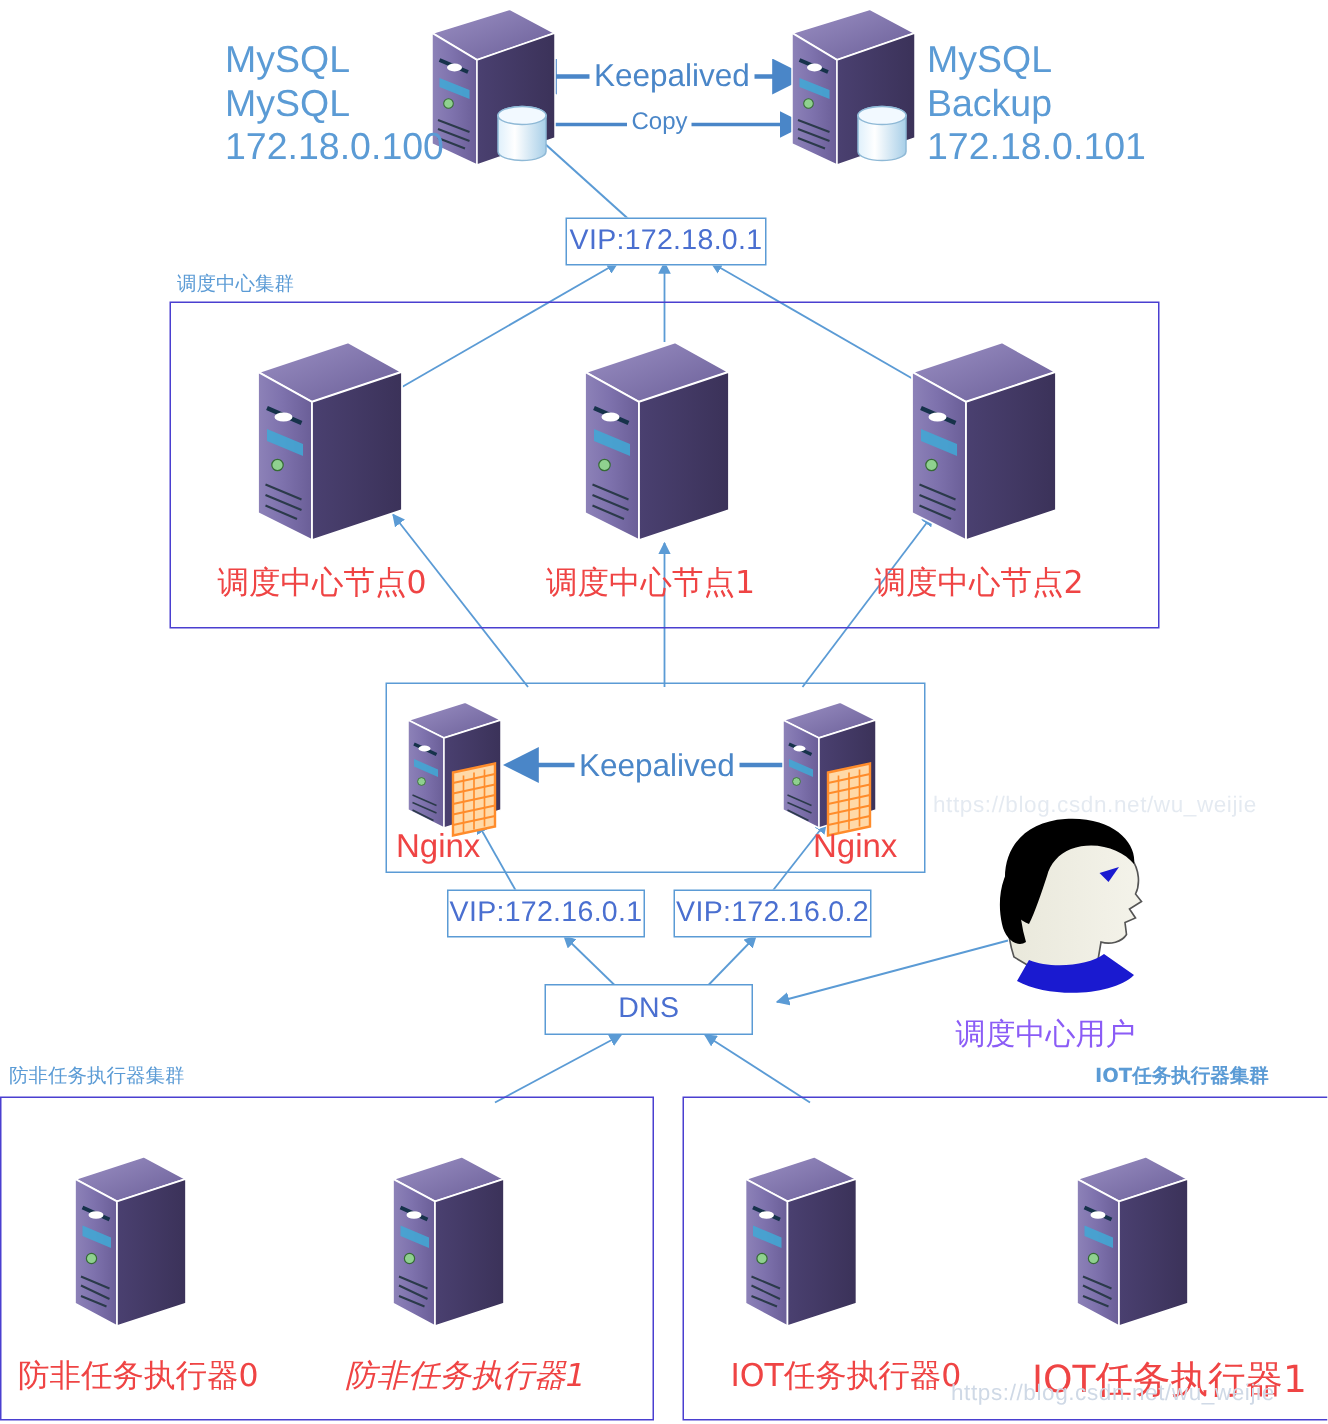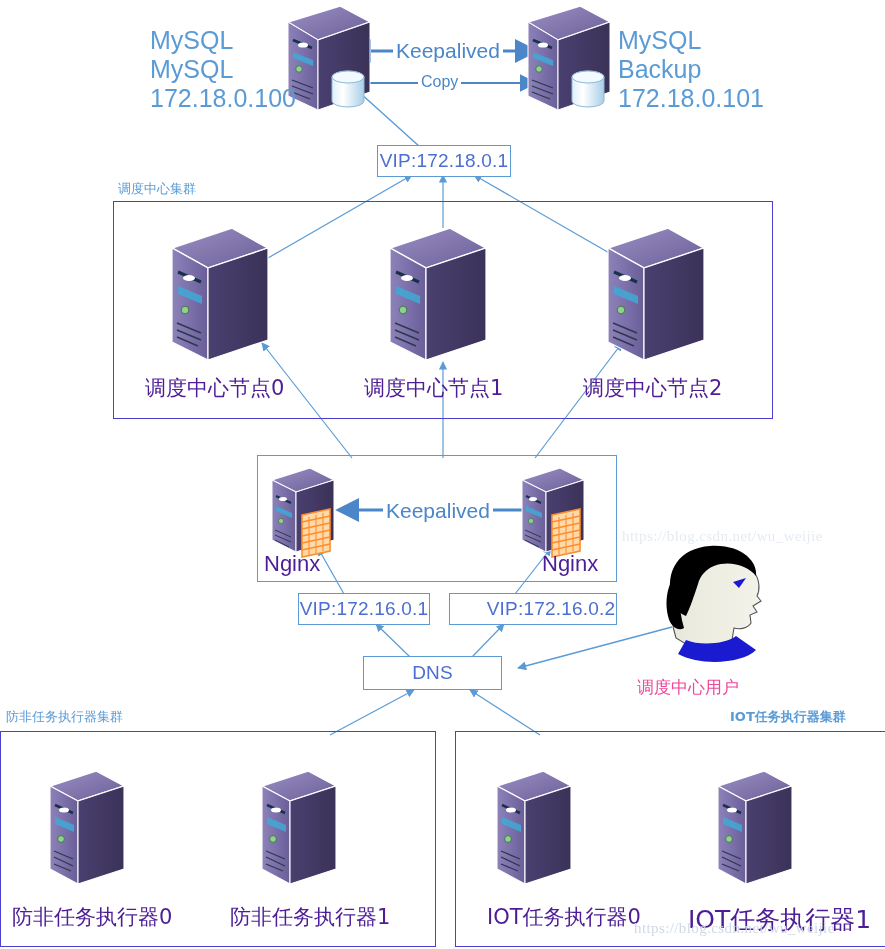--- a/index.html
+++ b/index.html
@@ -2,29 +2,29 @@
 <html><head>
 <meta charset="utf-8">
 <style>
   html,body{margin:0;padding:0;background:#fff;}
   body{font-family:"Liberation Sans","DejaVu Sans",sans-serif;}
   #stage{position:relative;width:885px;height:949px;background:#fff;overflow:hidden;}
   #wires{position:absolute;left:0;top:0;width:885px;height:949px;}
   .lbl{position:absolute;color:#5b9bd5;white-space:nowrap;}
   .big{font-size:25px;line-height:29px;text-align:left;}
   .cjk{font-family:"DejaVu Sans","Liberation Sans",sans-serif;}
-  .nodelbl{font-size:21px;color:#4c1d95;}
+  .nodelbl{font-size:21px;color:#ef4444;}
   .clusterlbl{font-size:13px;color:#5b9bd5;}
   .box{position:absolute;border:1px solid #5b9bd5;background:#fff;
        display:flex;align-items:center;justify-content:center;
        font-size:19px;color:#4a6fd0;letter-spacing:.2px;}
   .cluster{position:absolute;border:1.5px solid #4a3fd0;background:transparent;}
   .nginxbox{position:absolute;border:1px solid #5b9bd5;background:transparent;}
   .wm{position:absolute;color:#cfd9e6;font-size:15px;white-space:nowrap;
-      letter-spacing:.4px;font-family:Liberation Serif, serif;}
+      letter-spacing:.4px;}
   .kp{position:absolute;font-size:21px;color:#4a86c8;background:#fff;padding:0 3px;}
   .cp{position:absolute;font-size:16px;color:#4a86c8;background:#fff;padding:0 3px;}
 </style>
 </head>
 <body>
 
 <div id="stage">
 
   <svg id="wires" viewBox="0 0 885 949" xmlns="http://www.w3.org/2000/svg">
     <defs>
@@ -259,30 +259,30 @@
   <div class="nodelbl cjk" style="position:absolute;left:364px;top:374px;">调度中心节点1</div>
   <div class="nodelbl cjk" style="position:absolute;left:583px;top:374px;">调度中心节点2</div>
 
   <div class="nginxbox" style="left:257px;top:455px;width:358px;height:125px;"></div>
   <div class="kp" style="left:383px;top:499px;">Keepalived</div>
 
   <div class="nodelbl" style="position:absolute;left:264px;top:551px;font-size:22px;">Nginx</div>
   <div class="nodelbl" style="position:absolute;left:542px;top:551px;font-size:22px;">Nginx</div>
 
   <div class="box" style="left:298px;top:593px;width:130px;height:30px;">VIP:172.16.0.1</div>
-  <div class="box" style="left:449px;top:593px;width:130px;height:30px;padding-left:36px;">VIP:172.16.0.2</div>
+  <div class="box" style="left:449px;top:593px;width:130px;height:30px;">VIP:172.16.0.2</div>
 
   <div class="box" style="left:363px;top:656px;width:137px;height:32px;">DNS</div>
 
-  <div class="cjk" style="position:absolute;left:637px;top:676px;font-size:17px;color:#ec4899;">调度中心用户</div>
+  <div class="cjk" style="position:absolute;left:637px;top:676px;font-size:20px;color:#8b5cf6;">调度中心用户</div>
 
   <div class="clusterlbl cjk" style="position:absolute;left:6px;top:708px;text-align:center;">防非任务执行器集群</div>
   <div class="cluster" style="left:0px;top:731px;width:434px;height:214px;"></div>
   <div class="nodelbl cjk" style="position:absolute;left:12px;top:903px;font-size:21px;">防非任务执行器0</div>
-  <div class="nodelbl cjk" style="position:absolute;left:230px;top:903px;font-size:21px;">防非任务执行器1</div>
+  <div class="nodelbl cjk" style="position:absolute;left:230px;top:903px;font-size:21px;font-style:italic;">防非任务执行器1</div>
 
   <div class="clusterlbl cjk" style="position:absolute;left:730px;top:708px;font-weight:bold;">IOT任务执行器集群</div>
   <div class="cluster" style="left:455px;top:731px;width:430px;height:214px;"></div>
   <div class="nodelbl cjk" style="position:absolute;left:466px;top:903px;font-size:21px;margin-left:21px;">IOT任务执行器0</div>
   <div class="nodelbl cjk" style="position:absolute;left:688px;top:903px;font-size:25px;">IOT任务执行器1</div>
 
   <div class="wm" style="left:634px;top:920px;">https://blog.csdn.net/wu_weijie</div>
   <div class="wm" style="left:622px;top:528px;opacity:.55;">https://blog.csdn.net/wu_weijie</div>
 
 </div>

